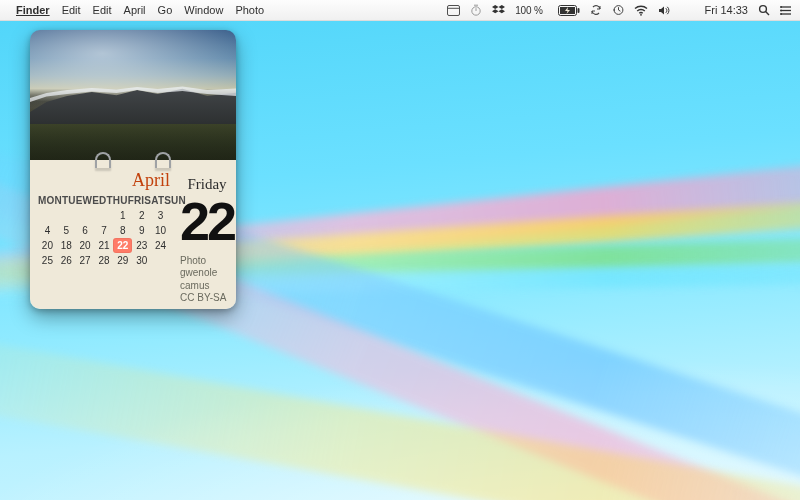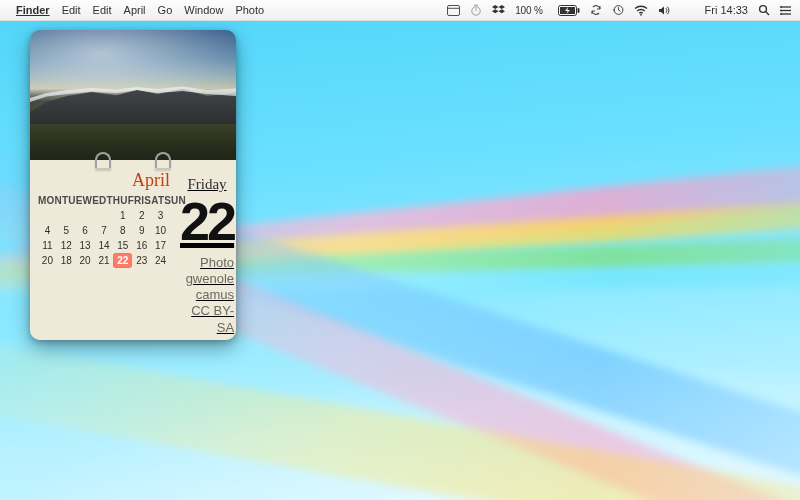--- a/index.html
+++ b/index.html
@@ -138,38 +138,37 @@
   .wk-row span.today {
     background: #ff7b67; color: #fff; font-weight: 600;
     box-shadow: inset 0 0 0 1px rgba(0,0,0,0.05);
   }
   .wk-row span.empty { color: transparent; }
 
   .big {
     flex: 1;
     padding: 8px 24px 4px 4px;
     text-align: center;
-    text-decoration: underline;
   }
   .big-dow {
     font-family: Georgia, "Times New Roman", serif;
     font-size: 15px; color: #2d2d2d;
     margin-top: 8px;
   }
   .big-num {
     font-size: 54px;
     font-weight: 900;
     line-height: 0.92;
     letter-spacing: -3px;
     color: #111;
     margin-top: 4px;
     font-family: "Arial Black","Helvetica Neue",Arial,sans-serif;
   }
   .credit {
-    font-size: 13px; color: #6a6a5e; text-align: right;
+    font-size: 10px; color: #6a6a5e; text-align: left;
     line-height: 1.25; margin-top: 8px;
   }
 </style>
 </head>
 <body>
 
 <div class="wallpaper">
   <div class="streak pink s1"></div>
   <div class="streak yellow s2"></div>
   <div class="streak green s3"></div>
@@ -305,36 +304,36 @@
             <div class="wk-row">
               <span>4</span>
               <span>5</span>
               <span>6</span>
               <span>7</span>
               <span>8</span>
               <span>9</span>
               <span>10</span>
             </div>
             <div class="wk-row">
-              <span>11</span>
-              <span>12</span>
-              <span>13</span>
-              <span>14</span>
-              <span>15</span>
-              <span>16</span>
-              <span>17</span>
-            </div>
-            <div class="wk-row">
               <span>20</span>
               <span>18</span>
               <span>20</span>
               <span>21</span>
               <span class="today">22</span>
               <span>23</span>
               <span>24</span>
+            </div>
+            <div class="wk-row">
+              <span>25</span>
+              <span>26</span>
+              <span>27</span>
+              <span>28</span>
+              <span>29</span>
+              <span>30</span>
+              <span class="empty">.</span>
             </div>
           </div>
       </div>
       <div class="big">
         <div class="big-dow">Friday</div>
         <div class="big-num">22</div>
         <div class="credit">
           <div>Photo gwenole camus</div>
           <div>CC BY-SA</div>
         </div>

